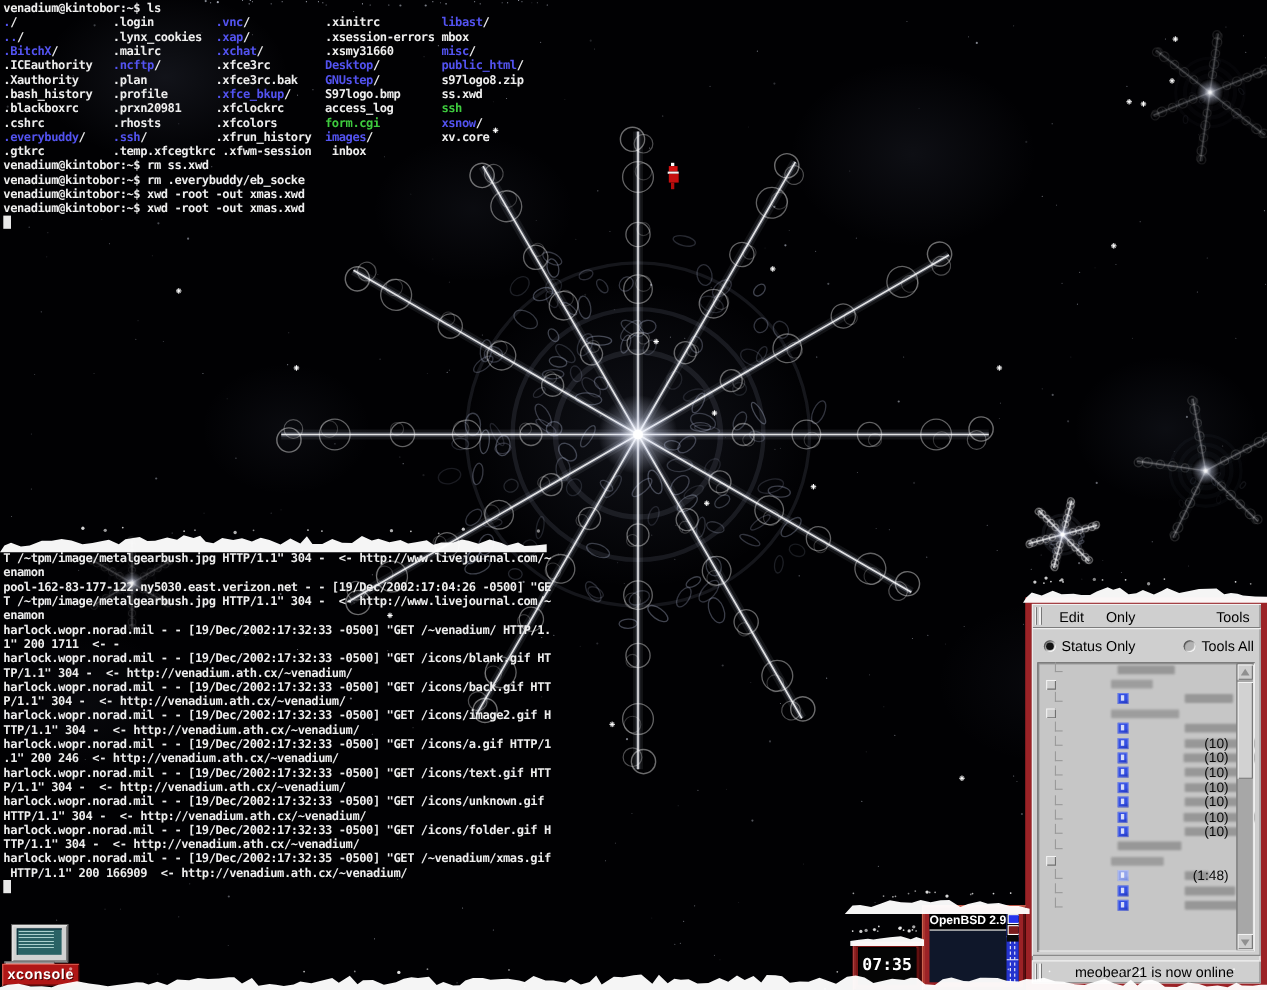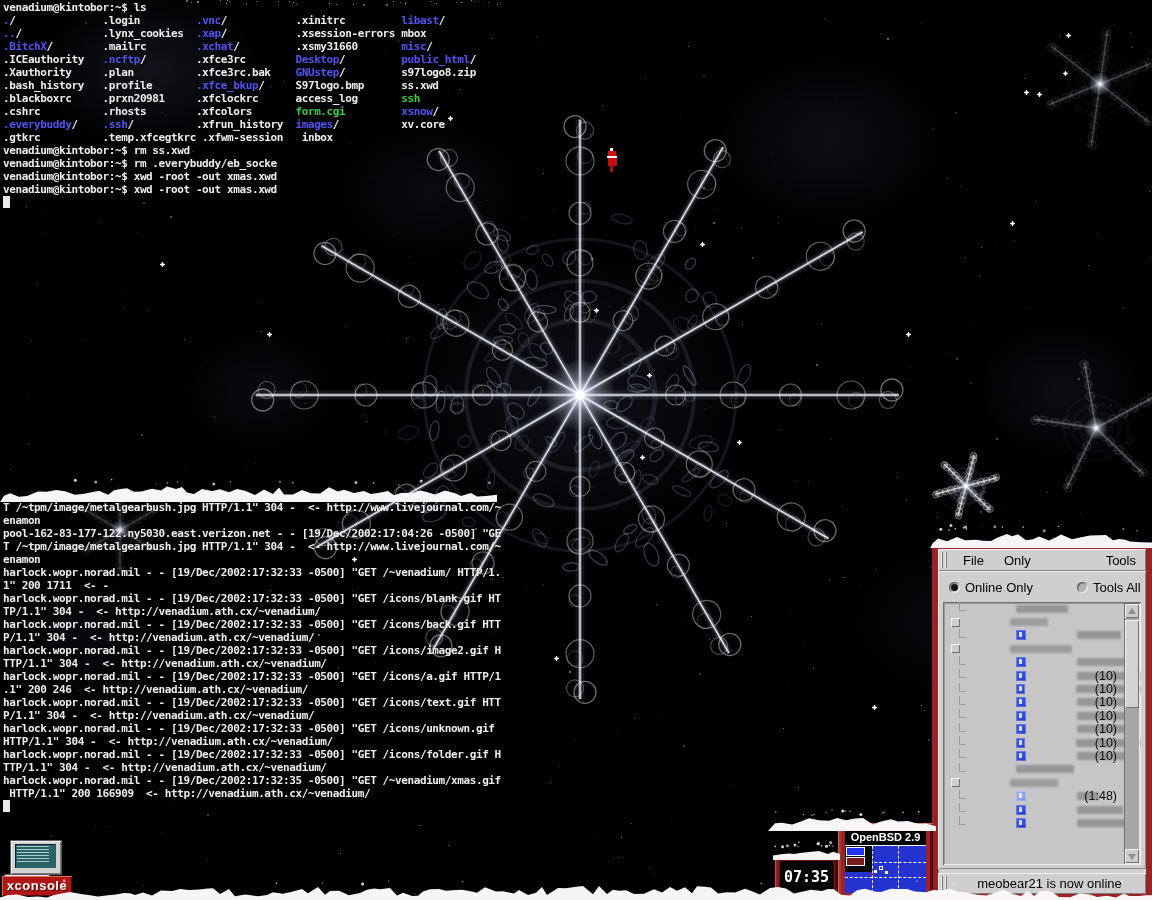--- a/index.html
+++ b/index.html
@@ -109,21 +109,21 @@
   
   #clock{left:775px;top:856px;width:63px;height:44px;background:#7c1616;z-index:10;
     box-shadow:inset 1px 1px 0 #c25050, inset -1px -1px 0 #350606, inset 3px 3px 0 #8e2424, inset -3px -3px 0 #4a0a0a;
     padding:5px;box-sizing:border-box;position:absolute;}
   .clock-face{width:100%;height:100%;background:#050505;color:#fff;text-align:center;
     font:bold 15px/32px "DejaVu Sans Mono",monospace;box-shadow:inset 1px 1px 0 #000, 1px 1px 0 #3c0808;}
   
   #sysmon{left:838px;top:823px;width:95px;height:77px;background:var(--frame_red,#9b2226);z-index:11;position:absolute;
     box-shadow:inset 1px 1px 0 #cf6a55, inset -1px -1px 0 #3f0808, inset 3px 3px 0 #aa3630, inset -3px -3px 0 #5c0f12;
     padding:7px;box-sizing:border-box;}
-  #sm-inner{width:100%;height:100%;background:#0f172a;display:flex;flex-direction:column;text-decoration:underline;}
+  #sm-inner{width:100%;height:100%;background:#0f172a;display:flex;flex-direction:row;text-decoration:underline;}
   .sm-title{height:15px;color:#fff;background:#000;text-align:center;
     font:bold 11px/15px "Liberation Sans",sans-serif;border-bottom:1px solid #fff;}
   .sm-graph{flex:1;position:relative;background:var(--graph_blue,#2433cf);overflow:hidden;}
   .gridh{position:absolute;left:0;right:0;height:0;border-top:1px dashed rgba(255,255,255,.95);}
   .gridv{position:absolute;top:0;bottom:0;width:0;border-left:1px dashed rgba(255,255,255,.95);}
   .legend-black{position:absolute;left:0;top:0;width:27px;height:26px;background:#0a0a0a;}
   .sw{position:absolute;left:2px;width:17px;height:7px;box-shadow:0 0 0 1px #fff;}
   .sw.blue{top:2px;background:#2433ee;}
   .sw.maroon{top:12px;background:var(--legend_maroon,#7c1d1d);}
   .tracedot{position:absolute;background:#fff;}
@@ -1208,29 +1208,29 @@
     <div class="s-leg"></div>
   </div>
 
   <pre id="term-top" class="term"><div><span>venadium@kintobor:~$ ls</span></div><div><span class="c-d">.</span><span>/              .login         </span><span class="c-d">.vnc</span><span>/           .xinitrc         </span><span class="c-d">libast</span><span>/</span></div><div><span class="c-d">..</span><span>/             .lynx_cookies  </span><span class="c-d">.xap</span><span>/           .xsession-errors </span><span>mbox</span></div><div><span class="c-d">.BitchX</span><span>/        .mailrc        </span><span class="c-d">.xchat</span><span>/         .xsmy31660       </span><span class="c-d">misc</span><span>/</span></div><div><span>.ICEauthority   </span><span class="c-d">.ncftp</span><span>/        .xfce3rc        </span><span class="c-d">Desktop</span><span>/         </span><span class="c-d">public_html</span><span>/</span></div><div><span>.Xauthority     .plan          .xfce3rc.bak    </span><span class="c-d">GNUstep</span><span>/         s97logo8.zip</span></div><div><span>.bash_history   .profile       </span><span class="c-d">.xfce_bkup</span><span>/     S97logo.bmp      ss.xwd</span></div><div><span>.blackboxrc     .prxn20981     .xfclockrc      access_log       </span><span class="c-g">ssh</span></div><div><span>.cshrc          .rhosts        .xfcolors       </span><span class="c-g">form.cgi</span><span>         </span><span class="c-d">xsnow</span><span>/</span></div><div><span class="c-d">.everybuddy</span><span>/    </span><span class="c-d">.ssh</span><span>/          .xfrun_history  </span><span class="c-d">images</span><span>/          xv.core</span></div><div><span>.gtkrc          .temp.xfcegtkrc .xfwm-session   inbox</span></div><div><span>venadium@kintobor:~$ rm ss.xwd</span></div><div><span>venadium@kintobor:~$ rm .everybuddy/eb_socke</span></div><div><span>venadium@kintobor:~$ xwd -root -out xmas.xwd</span></div><div><span>venadium@kintobor:~$ xwd -root -out xmas.xwd</span></div><div><span class="block-cursor"></span></div></pre>
   <pre id="term-log" class="term"><div>T /~tpm/image/metalgearbush.jpg HTTP/1.1" 304 -  &lt;- http://www.livejournal.com/~</div><div>enamon</div><div>pool-162-83-177-122.ny5030.east.verizon.net - - [19/Dec/2002:17:04:26 -0500] "GE</div><div>T /~tpm/image/metalgearbush.jpg HTTP/1.1" 304 -  &lt;- http://www.livejournal.com/~</div><div>enamon</div><div>harlock.wopr.norad.mil - - [19/Dec/2002:17:32:33 -0500] "GET /~venadium/ HTTP/1.</div><div>1" 200 1711  &lt;- -</div><div>harlock.wopr.norad.mil - - [19/Dec/2002:17:32:33 -0500] "GET /icons/blank.gif HT</div><div>TP/1.1" 304 -  &lt;- http://venadium.ath.cx/~venadium/</div><div>harlock.wopr.norad.mil - - [19/Dec/2002:17:32:33 -0500] "GET /icons/back.gif HTT</div><div>P/1.1" 304 -  &lt;- http://venadium.ath.cx/~venadium/</div><div>harlock.wopr.norad.mil - - [19/Dec/2002:17:32:33 -0500] "GET /icons/image2.gif H</div><div>TTP/1.1" 304 -  &lt;- http://venadium.ath.cx/~venadium/</div><div>harlock.wopr.norad.mil - - [19/Dec/2002:17:32:33 -0500] "GET /icons/a.gif HTTP/1</div><div>.1" 200 246  &lt;- http://venadium.ath.cx/~venadium/</div><div>harlock.wopr.norad.mil - - [19/Dec/2002:17:32:33 -0500] "GET /icons/text.gif HTT</div><div>P/1.1" 304 -  &lt;- http://venadium.ath.cx/~venadium/</div><div>harlock.wopr.norad.mil - - [19/Dec/2002:17:32:33 -0500] "GET /icons/unknown.gif</div><div>HTTP/1.1" 304 -  &lt;- http://venadium.ath.cx/~venadium/</div><div>harlock.wopr.norad.mil - - [19/Dec/2002:17:32:33 -0500] "GET /icons/folder.gif H</div><div>TTP/1.1" 304 -  &lt;- http://venadium.ath.cx/~venadium/</div><div>harlock.wopr.norad.mil - - [19/Dec/2002:17:32:35 -0500] "GET /~venadium/xmas.gif</div><div> HTTP/1.1" 200 166909  &lt;- http://venadium.ath.cx/~venadium/</div><div><span class="block-cursor"></span></div></pre>
 
   <div id="everybuddy" class="rframe">
     <div id="eb-inner">
       <div class="menubar">
         <div class="grip"></div>
-        <span class="mi">File</span>
+        <span class="mi">Edit</span>
         <span class="mi">Only</span>
         <span class="spacer"></span>
         <span class="mi">Tools</span>
       </div>
       <div class="page">
         <div class="radios">
           <span class="radio sel"></span>
-          <span>Online Only</span>
+          <span>Status Only</span>
           <span class="radio r2"></span>
           <span>Tools All</span>
         </div>
         <div class="contact-list">
           <div id="contact-rows">
               <div class="crow buddy">
                 <span class="tree"></span>
                 <span class="blur" style="width: 52px;"></span>
               </div>
               <div class="crow group">

